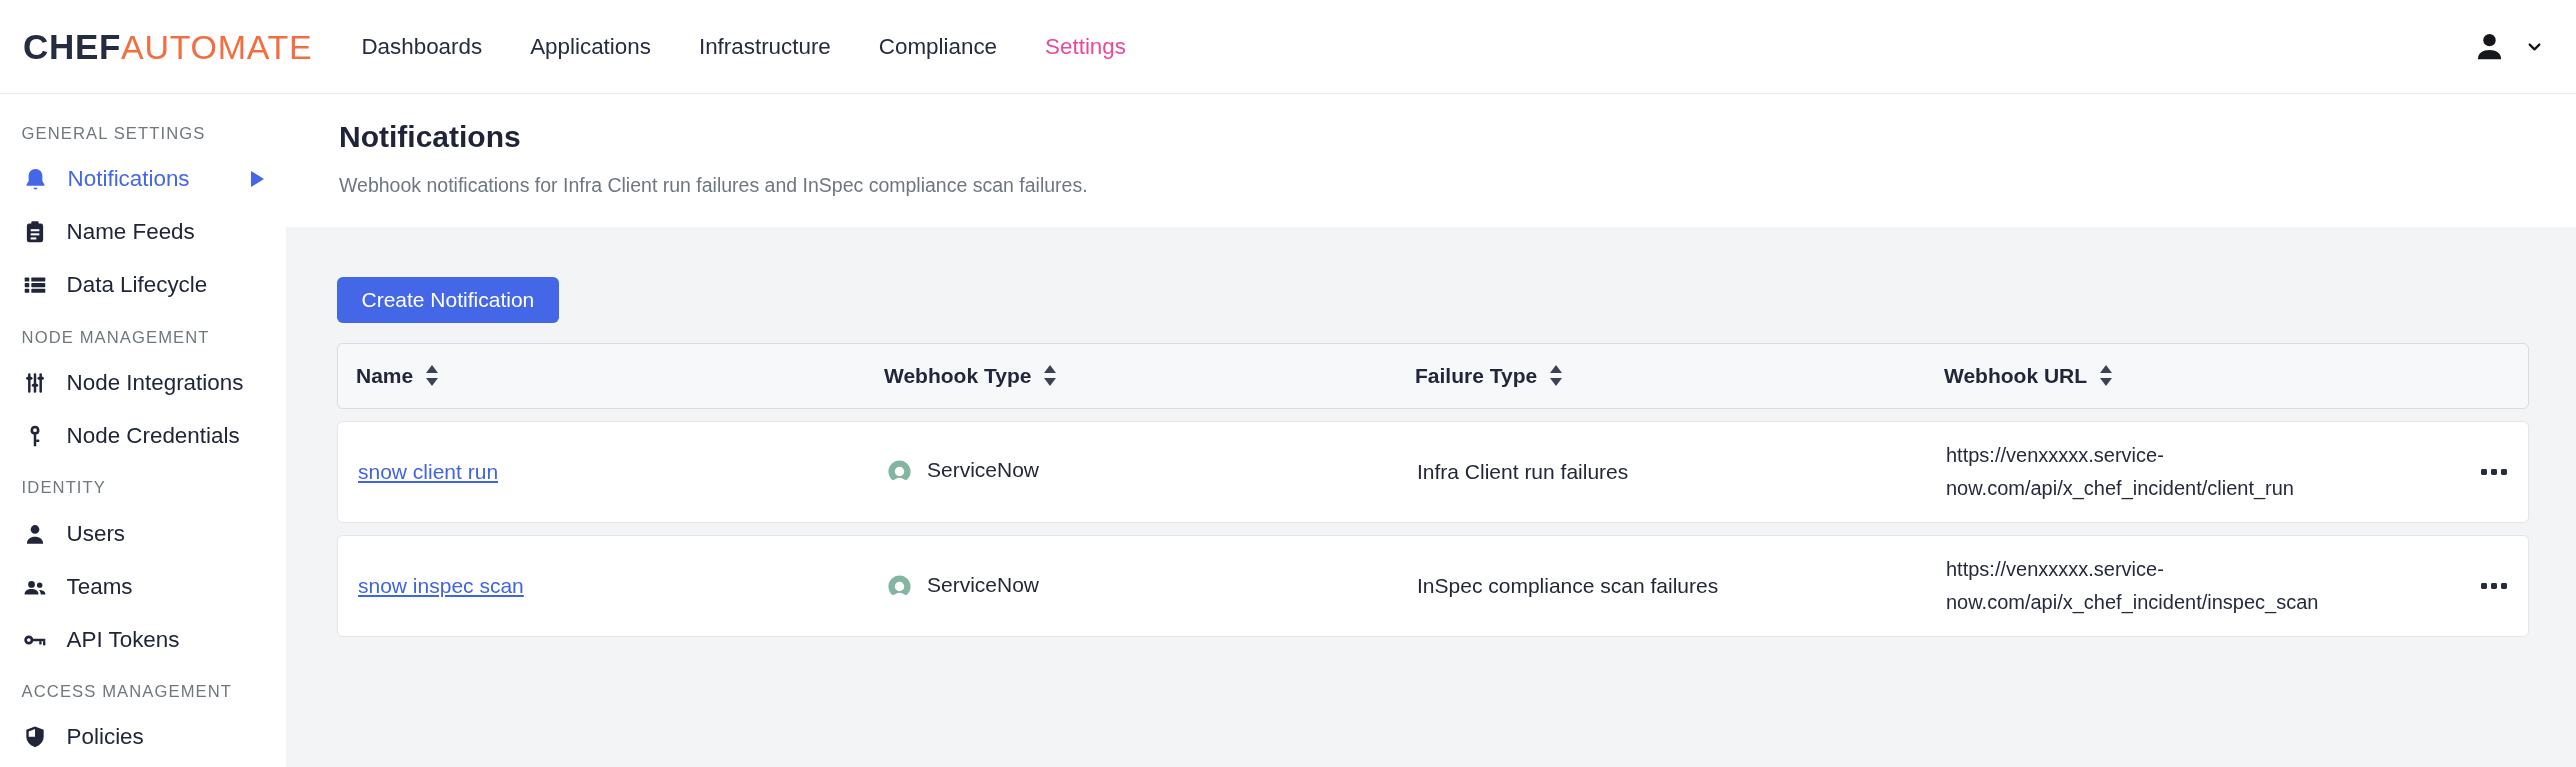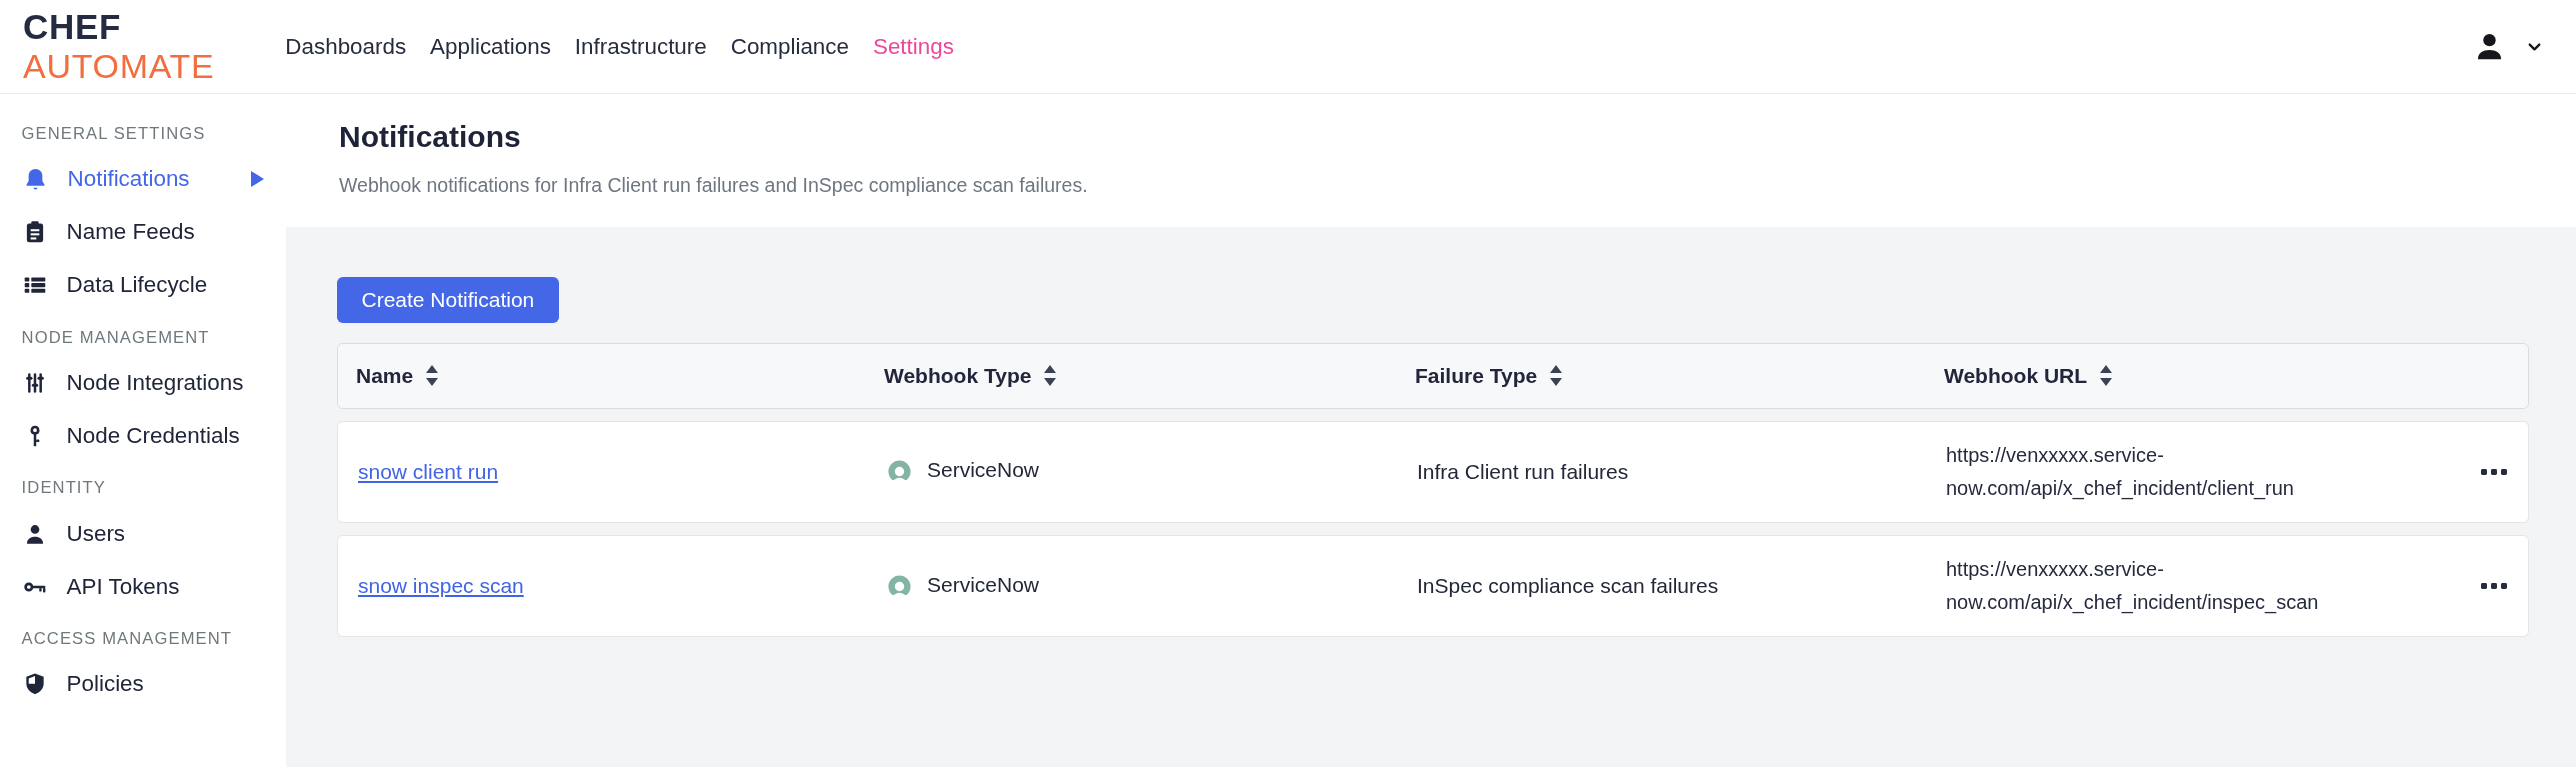--- a/index.html
+++ b/index.html
@@ -8,24 +8,24 @@
     font-family:"Liberation Sans", sans-serif;
     background:#ffffff; color:#22283c; overflow:hidden; position:relative;
   }
 
   
   .topnav {
     position:absolute; top:0; left:0; right:0; height:94px;
     background:#fff; border-bottom:1.4px solid #e9eaec;
     display:flex; align-items:center; padding-left:23px; z-index:5;
   }
-  .logo { display:flex; align-items:baseline; cursor:pointer; letter-spacing:0.7px;flex-direction:column; }
+  .logo { display:flex; align-items:baseline; cursor:pointer; letter-spacing:0.7px; }
   .logo-chef { font-size:35px; font-weight:800; color:#252c41; }
   .logo-automate { font-size:34px; font-weight:500; color:#f26e3f; }
-  .nav-links { display:flex; margin-left:71px; gap:24px; }
+  .nav-links { display:flex; margin-left:49px; gap:48px; }
   .nav-link { font-size:22.4px; color:#262b3f; cursor:pointer; }
   .nav-link.active { color:#ec4899; }
   .user-area { margin-left:auto; margin-right:30px; display:flex; align-items:center; gap:17.3px; cursor:pointer; }
 
   
   .sidebar {
     position:absolute; top:94px; left:0; bottom:0; width:336px;
     background:#fff; border-right:1.4px solid #e6e7ea; padding-top:30px;
   }
   .section-label {
@@ -183,20 +183,29 @@
   <div class="section-label">IDENTITY</div>
 
   <div class="side-item">
     <svg width="26" height="26" viewBox="0 0 24 24" fill="currentColor">
       <circle cx="12" cy="7.8" r="4"></circle>
       <path d="M4.6 20.6c0-3.8 3.3-6.1 7.4-6.1s7.4 2.3 7.4 6.1v.4H4.6z"></path>
     </svg>
     <span>Users</span>
   </div>
 
+  <div class="side-item">
+    <svg width="26" height="26" viewBox="0 0 24 24" fill="currentColor">
+      <circle cx="8.8" cy="9.6" r="3.1"></circle>
+      <circle cx="16.3" cy="10.3" r="2.5"></circle>
+      <path d="M2.4 18.4c0-2.9 2.8-4.6 6.4-4.6s6.4 1.7 6.4 4.6v.5H2.4z"></path>
+      <path d="M16.9 14.7c2.7.3 4.7 1.7 4.7 3.9v.3h-4.3c0-1.7-.5-3-1.6-4z"></path>
+    </svg>
+    <span>Teams</span>
+  </div>
 
   <div class="side-item">
     <svg width="26" height="26" viewBox="0 0 24 24" fill="currentColor">
       <path fill-rule="evenodd" d="M6.3 7.8a4.2 4.2 0 1 0 0 8.4 4.2 4.2 0 0 0 0-8.4zm0 2.5a1.7 1.7 0 1 1 0 3.4 1.7 1.7 0 0 1 0-3.4z"></path>
       <rect x="9.8" y="10.85" width="11.8" height="2.3" rx="1"></rect>
       <rect x="15.9" y="12.9" width="2.2" height="3.3" rx="0.8"></rect>
       <rect x="19.4" y="12.9" width="2.2" height="4.1" rx="0.8"></rect>
     </svg>
     <span>API Tokens</span>
   </div>

